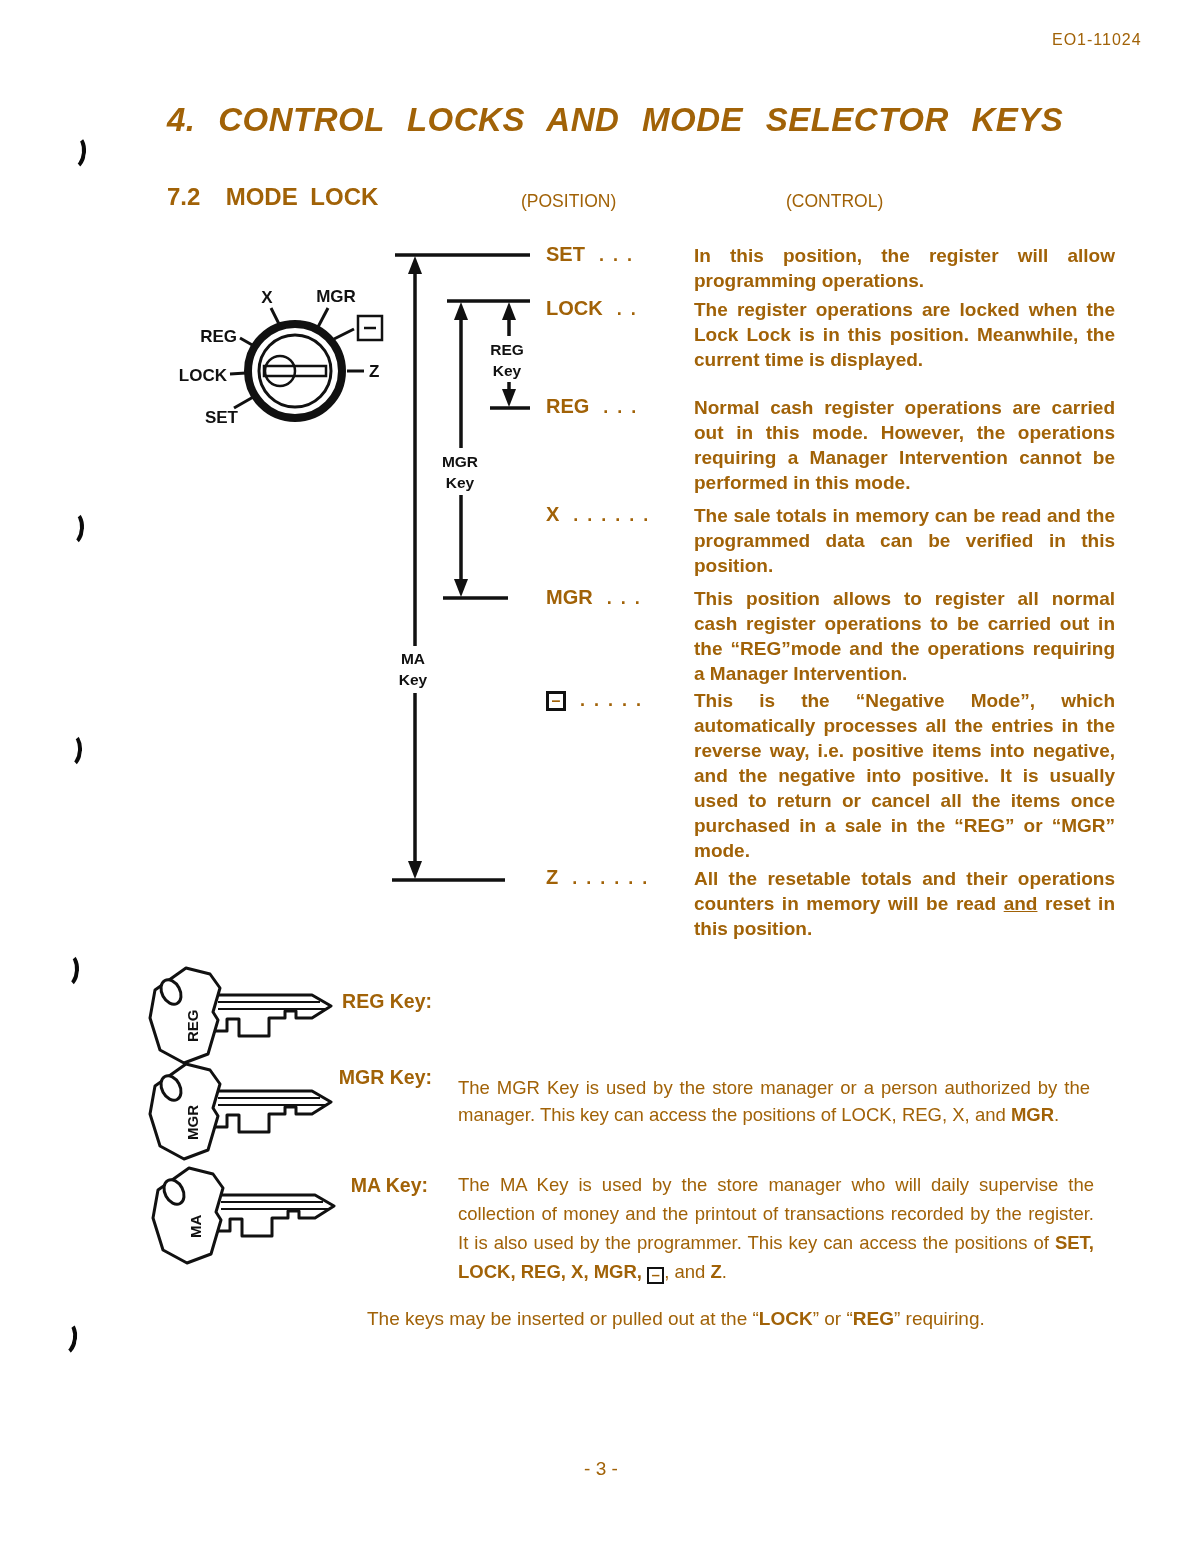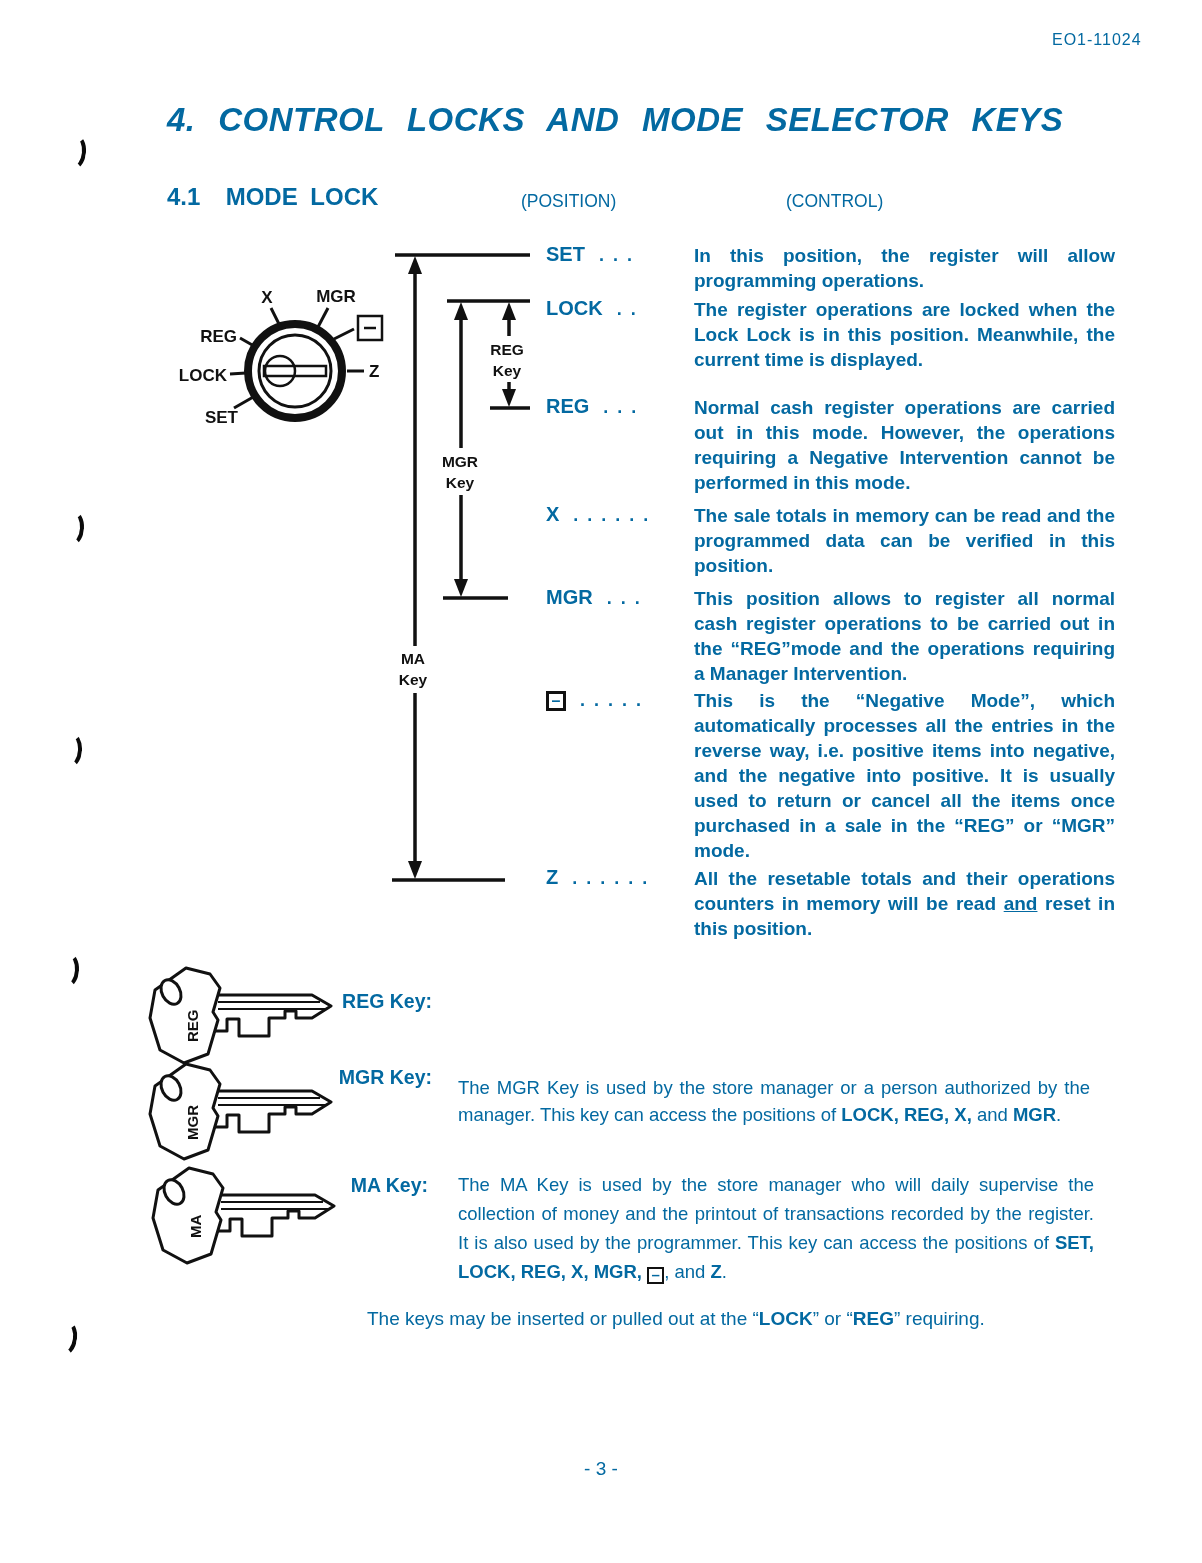--- a/index.html
+++ b/index.html
@@ -1,19 +1,19 @@
 <!DOCTYPE html>
 <html><head>
 <meta charset="utf-8">
 <style>
   * { margin:0; padding:0; box-sizing:border-box; }
   html,body { background:#fff; }
   .page {
     position:relative; width:1202px; height:1563px; background:#ffffff;
-    font-family:"Liberation Sans", sans-serif; color:#0369a1; overflow:hidden;
+    font-family:"Liberation Sans", sans-serif; color:#a16207; overflow:hidden;
   }
   .doc-number { position:absolute; left:1052px; top:31px; font-size:16px; letter-spacing:1px; }
   .main-title {
     position:absolute; left:167px; top:101px; font-size:33px; font-weight:bold;
     letter-spacing:0.5px; word-spacing:13px; white-space:nowrap;font-style:italic;
   }
   .section-title {
     position:absolute; left:167px; top:183px; font-size:24px; font-weight:bold;
     word-spacing:6px; white-space:pre;
   }
@@ -71,21 +71,21 @@
 
   <div class="doc-number">EO1-11024</div>
 
   <div class="binder-mark bm1"></div>
   <div class="binder-mark bm2"></div>
   <div class="binder-mark bm3"></div>
   <div class="binder-mark bm4"></div>
   <div class="binder-mark bm5"></div>
 
   <h1 class="main-title">4. CONTROL LOCKS AND MODE SELECTOR KEYS</h1>
-  <h2 class="section-title">4.1  MODE LOCK</h2>
+  <h2 class="section-title">7.2  MODE LOCK</h2>
   <div class="col-head position">(POSITION)</div>
   <div class="col-head function">(CONTROL)</div>
 
   <svg class="dial-svg" width="235" height="230" viewBox="0 0 235 230">
     <circle cx="127" cy="99" r="47" fill="none" stroke="#111" stroke-width="8"></circle>
     <circle cx="127" cy="99" r="36" fill="none" stroke="#111" stroke-width="3"></circle>
     <rect x="96" y="94" width="62" height="10" fill="#fff" stroke="#111" stroke-width="2.5"></rect>
     <circle cx="112" cy="99" r="15" fill="none" stroke="#111" stroke-width="2.5"></circle>
 
     <line x1="103" y1="36" x2="113" y2="56" stroke="#111" stroke-width="3"></line>
@@ -140,21 +140,21 @@
   <div class="pos-row">
     <div class="pos-term" style="top:243px"><span>SET</span><span class="pos-dots">. . .</span></div>
     <div class="pos-desc" style="top:243px">In this position, the register will allow programming operations.</div>
   </div>
   <div class="pos-row">
     <div class="pos-term" style="top:297px"><span>LOCK</span><span class="pos-dots">. .</span></div>
     <div class="pos-desc" style="top:297px">The register operations are locked when the Lock Lock is in this position.  Meanwhile, the current time is displayed.</div>
   </div>
   <div class="pos-row">
     <div class="pos-term" style="top:395px"><span>REG</span><span class="pos-dots">. . .</span></div>
-    <div class="pos-desc" style="top:395px">Normal cash register operations are carried out in this mode.  However, the operations requiring a Negative Intervention cannot be performed in this mode.</div>
+    <div class="pos-desc" style="top:395px">Normal cash register operations are carried out in this mode.  However, the operations requiring a Manager Intervention cannot be performed in this mode.</div>
   </div>
   <div class="pos-row">
     <div class="pos-term" style="top:503px"><span>X</span><span class="pos-dots">. . . . . .</span></div>
     <div class="pos-desc" style="top:503px">The sale totals in memory can be read and the programmed data can be verified in this position.</div>
   </div>
   <div class="pos-row">
     <div class="pos-term" style="top:586px"><span>MGR</span><span class="pos-dots">. . .</span></div>
     <div class="pos-desc" style="top:586px">This position allows to register all normal cash register operations to be carried out in the “REG”mode and the operations requiring a Manager Intervention.</div>
   </div>
   <div class="pos-row">
@@ -178,21 +178,21 @@
 
   <svg class="key-svg" style="left:142px; top:1058px" width="195" height="106" viewBox="0 0 195 106">
     <path d="M70,33 L170,33 L189,44 L170,56 L154,56 L154,49 L143,49 L143,56 L127,56 L127,74 L97,74 L97,57 L85,57 L85,69 L70,69 Z"></path>
     <line x1="76" y1="40" x2="178" y2="40"></line>
     <line x1="76" y1="47" x2="184" y2="47"></line>
     <path d="M44,6 L68,12 L78,26 L71,50 L76,58 L66,92 L42,101 L18,88 L8,56 L13,28 Z"></path>
     <ellipse cx="29" cy="30" rx="9" ry="13" transform="rotate(-28 29 30)"></ellipse>
     <text transform="translate(56,82) rotate(-90)">MGR</text>
   </svg>
   <div class="key-label" style="left:282px; top:1066px">MGR Key:</div>
-  <div class="key-desc" style="top:1074px; width:632px; line-height:27px"><span>The MGR Key is used by the store manager or a person authorized by the manager.  This key can access the positions of </span><span style="font-weight: bold;">LOCK, REG, X,</span><span> and </span><span style="font-weight: bold;">MGR</span><span>.</span></div>
+  <div class="key-desc" style="top:1074px; width:632px; line-height:27px"><span>The MGR Key is used by the store manager or a person authorized by the manager.  This key can access the positions of </span><span style="font-weight: normal;">LOCK, REG, X,</span><span> and </span><span style="font-weight: bold;">MGR</span><span>.</span></div>
 
   <svg class="key-svg" style="left:145px; top:1162px" width="195" height="106" viewBox="0 0 195 106">
     <path d="M70,33 L170,33 L189,44 L170,56 L154,56 L154,49 L143,49 L143,56 L127,56 L127,74 L97,74 L97,57 L85,57 L85,69 L70,69 Z"></path>
     <line x1="76" y1="40" x2="178" y2="40"></line>
     <line x1="76" y1="47" x2="184" y2="47"></line>
     <path d="M44,6 L68,12 L78,26 L71,50 L76,58 L66,92 L42,101 L18,88 L8,56 L13,28 Z"></path>
     <ellipse cx="29" cy="30" rx="9" ry="13" transform="rotate(-28 29 30)"></ellipse>
     <text transform="translate(56,76) rotate(-90)">MA</text>
   </svg>
   <div class="key-label" style="left:278px; top:1174px">MA Key:</div>

